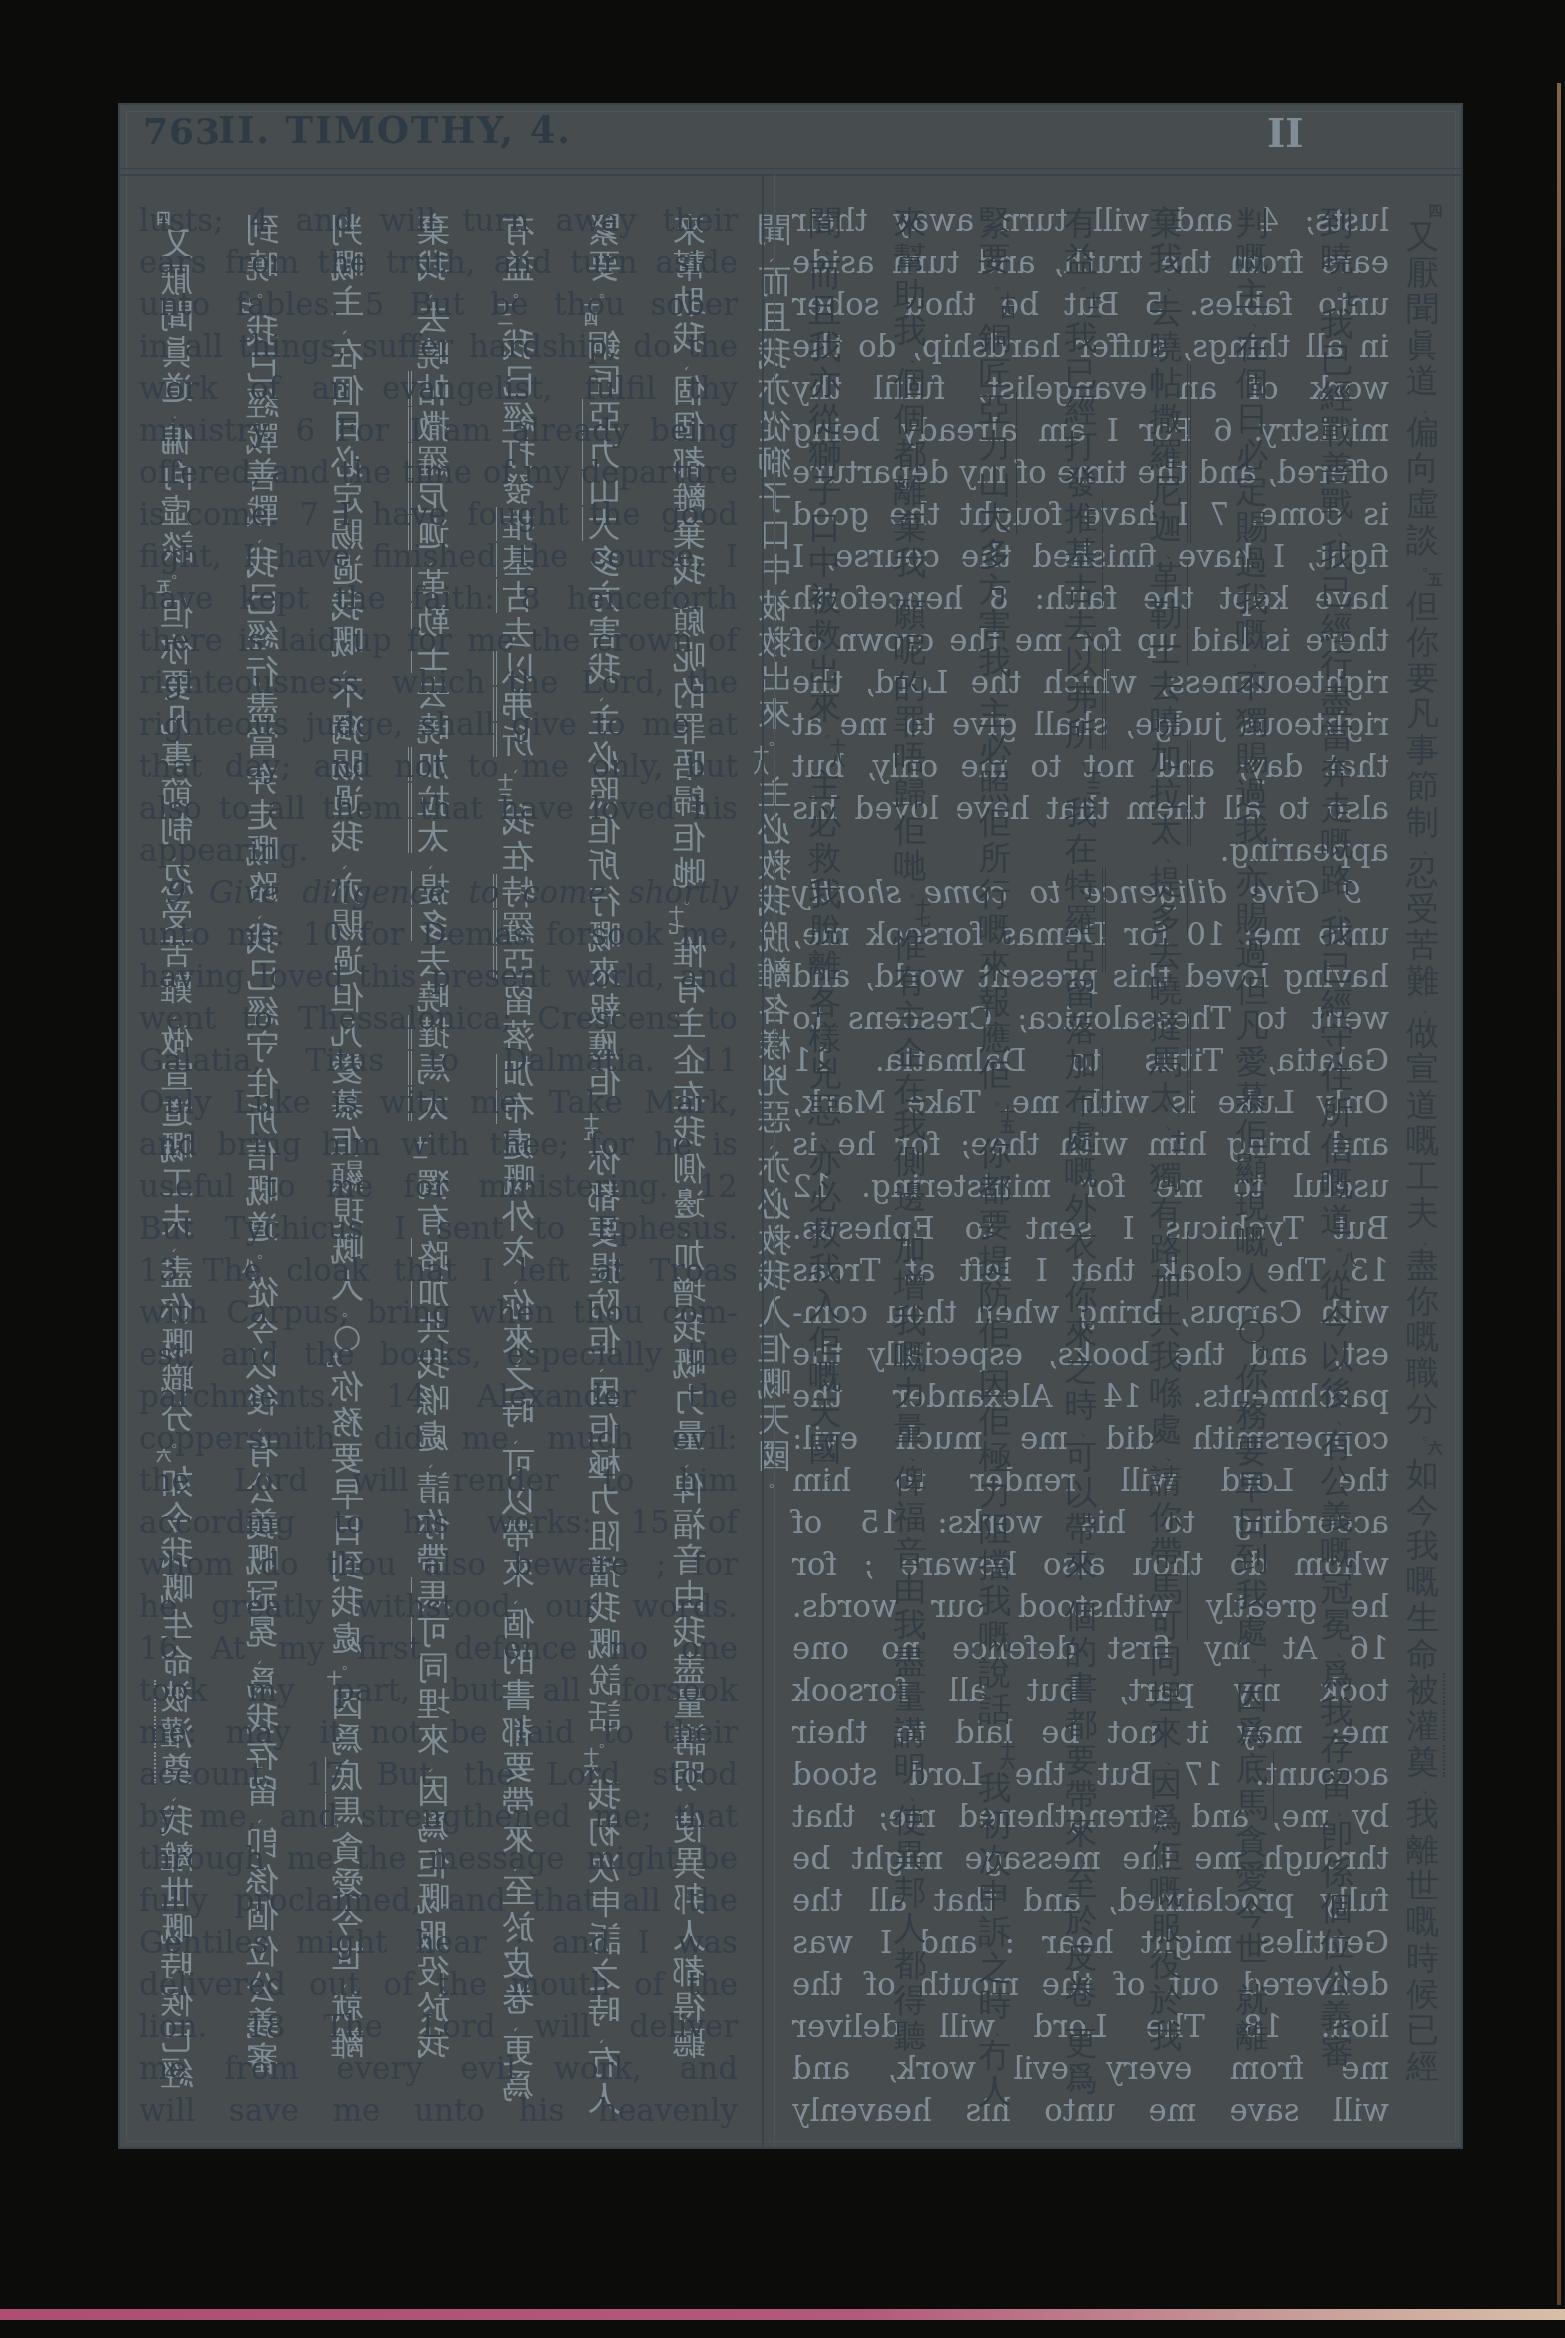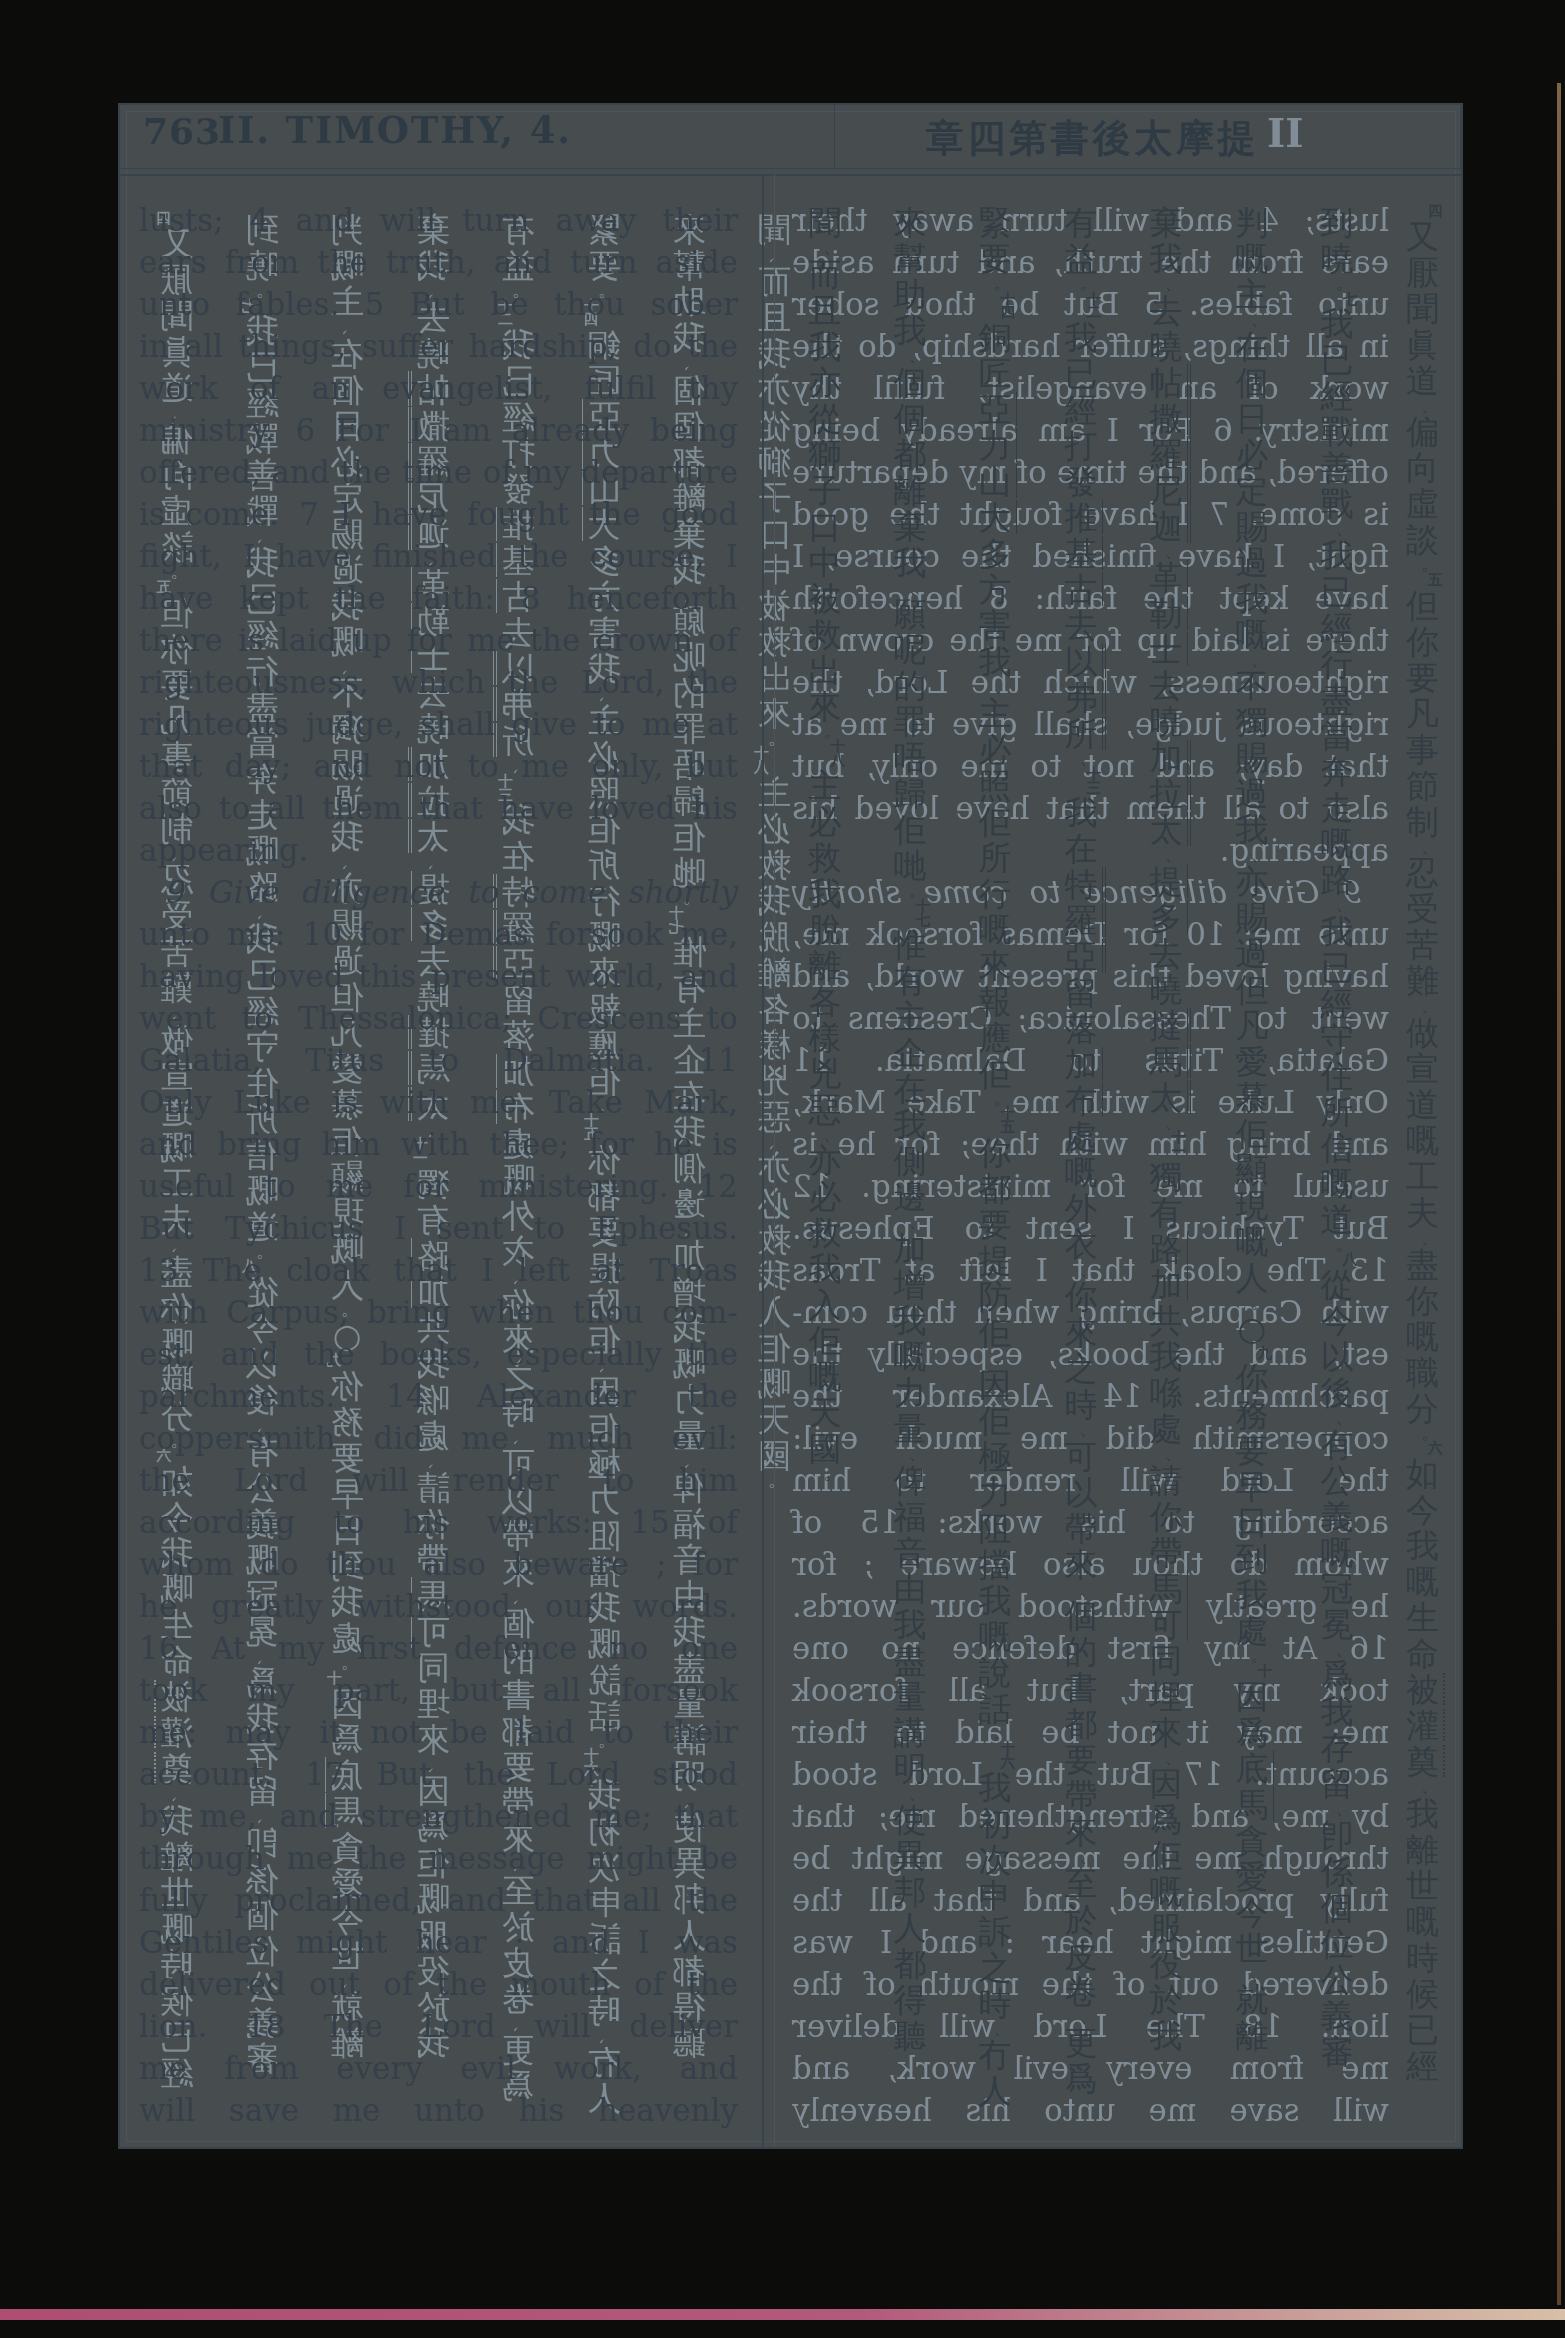--- a/index.html
+++ b/index.html
@@ -615,23 +615,20 @@
 
   <div class="frame-outer">
     <div class="frame-inner"></div>
   </div>
   <div id="header-rule"></div>
   <div id="divider-a"></div>
   <div id="divider-b"></div>
 
   <div id="page-number">763</div>
   <div id="header-title-en">II. TIMOTHY, 4.</div>
-  <div id="header-title-zh-box">
-    <span id="header-title-zh">章四第書後太摩提</span>
-  </div>
 
   <div id="english">
       <div class="eline">lusts; 4 and will turn away their</div>
       <div class="eline">ears from the truth, and turn aside</div>
       <div class="eline">unto fables. 5 But be thou sober</div>
       <div class="eline">in all things, suffer hardship, do the</div>
       <div class="eline">work of an evangelist, fulfil thy</div>
       <div class="eline">ministry. 6 For I am already being</div>
       <div class="eline">offered, and the time of my departure</div>
       <div class="eline">is come. 7 I have fought the good</div>

